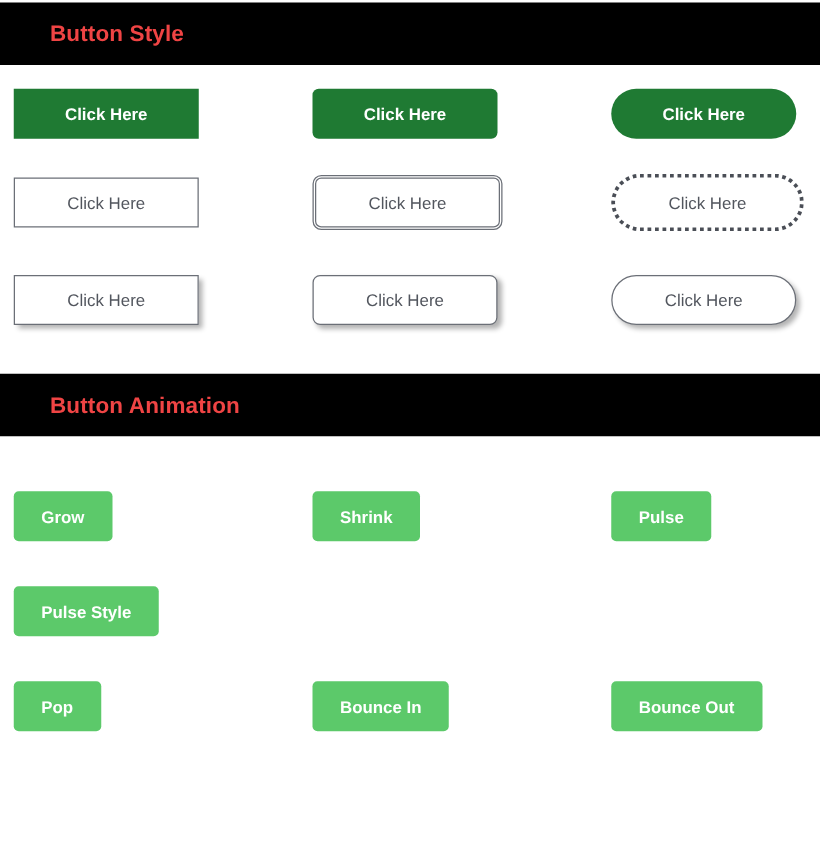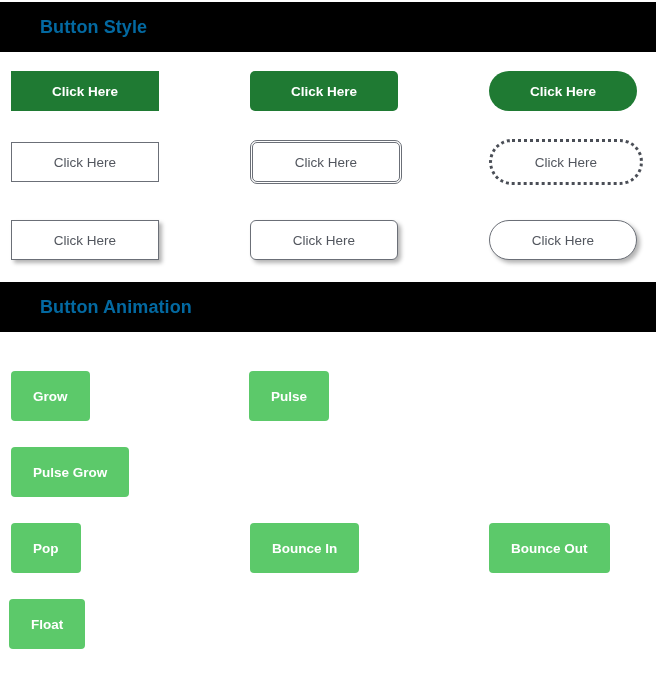--- a/index.html
+++ b/index.html
@@ -18,27 +18,27 @@
   
   .section-bar {
     background: #000000;
     height: 50px;
     display: flex;
     align-items: center;
     padding-left: 40px;
     box-sizing: border-box;
   }
   .section-bar .title {
-    color: #0369a1;
+    color: #ef4444;
     font-size: 18px;
     font-weight: bold;
     letter-spacing: 0.1px;
   }
   #style-section-bar { margin-top: 2px; }
-  #anim-section-bar  { margin-top: 2px; text-decoration: underline; }
+  #anim-section-bar  { margin-top: 19px; text-decoration: underline; }
 
   
   .row {
     display: grid;
     grid-template-columns: 240px 240px 176px;
     align-items: center;
   }
   .cell { display: flex; }
   .cell.c1 { padding-left: 11px;  justify-content: flex-start; }
   .cell.c2 { padding-left: 10px;  justify-content: flex-start; }
@@ -114,21 +114,21 @@
 
   
   #anim-rows { margin-top: 26px; }
   .row.anim { height: 76px; }
   .btn-anim {
     background: #5cc96a;
     color: #ffffff;
     font-weight: bold;
     border: none;
     border-radius: 4px;
-    height: 50px;
+    height: 40px;
     padding: 0 22px;
     min-width: 0;
     font-size: 13.5px;
   }
 </style>
 </head>
 <body>
 
 <div class="section-bar" id="style-section-bar">
   <span class="title">Button Style</span>
@@ -173,42 +173,42 @@
 <div class="section-bar" id="anim-section-bar">
   <span class="title">Button Animation</span>
 </div>
 
 <div id="anim-rows">
 
   <div class="row anim">
     <div class="cell c1">
       <button class="btn btn-anim">Grow</button>
     </div>
+    <div class="cell c2">
+      <button class="btn btn-anim">Shrink</button>
+    </div>
     <div class="cell c3">
       <button class="btn btn-anim">Pulse</button>
     </div>
   </div>
 
   <div class="row anim">
     <div class="cell c1">
-      <button class="btn btn-anim">Pulse Grow</button>
+      <button class="btn btn-anim">Pulse Style</button>
     </div>
   </div>
 
   <div class="row anim">
     <div class="cell c1">
       <button class="btn btn-anim">Pop</button>
     </div>
     <div class="cell c2">
       <button class="btn btn-anim">Bounce In</button>
     </div>
     <div class="cell c3">
       <button class="btn btn-anim">Bounce Out</button>
     </div>
   </div>
 
   <div class="row anim">
-    <div class="cell c3">
-      <button class="btn btn-anim">Float</button>
-    </div>
   </div>
 
 </div>
 
 </body></html>

